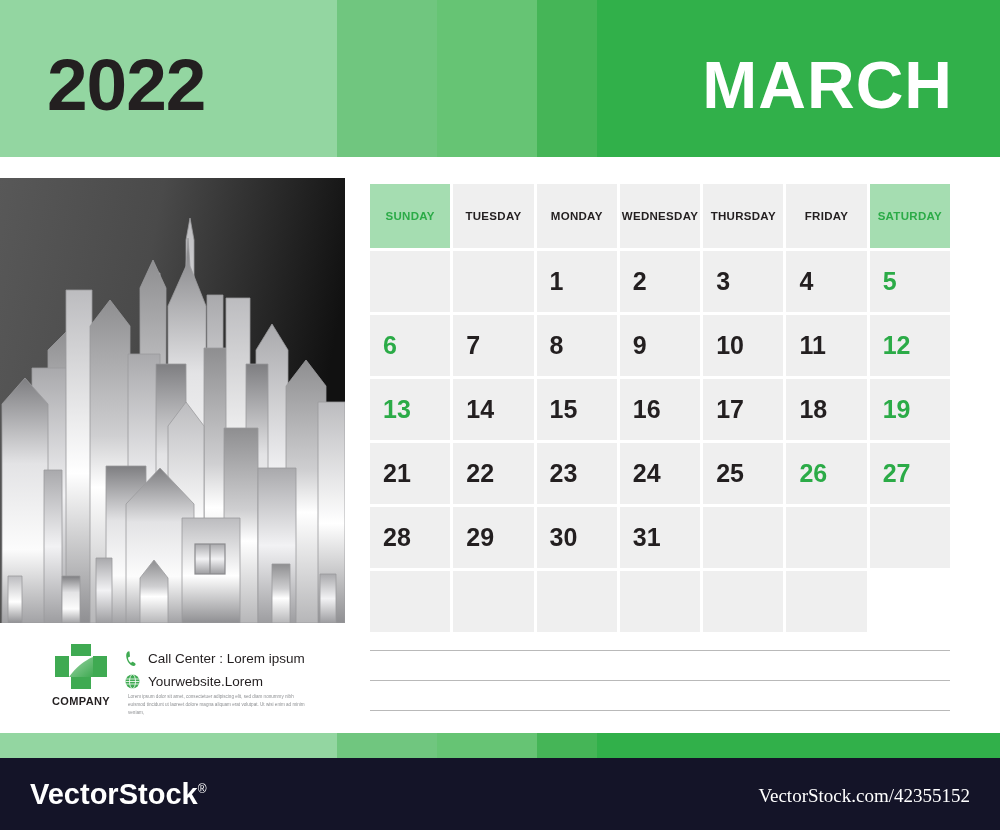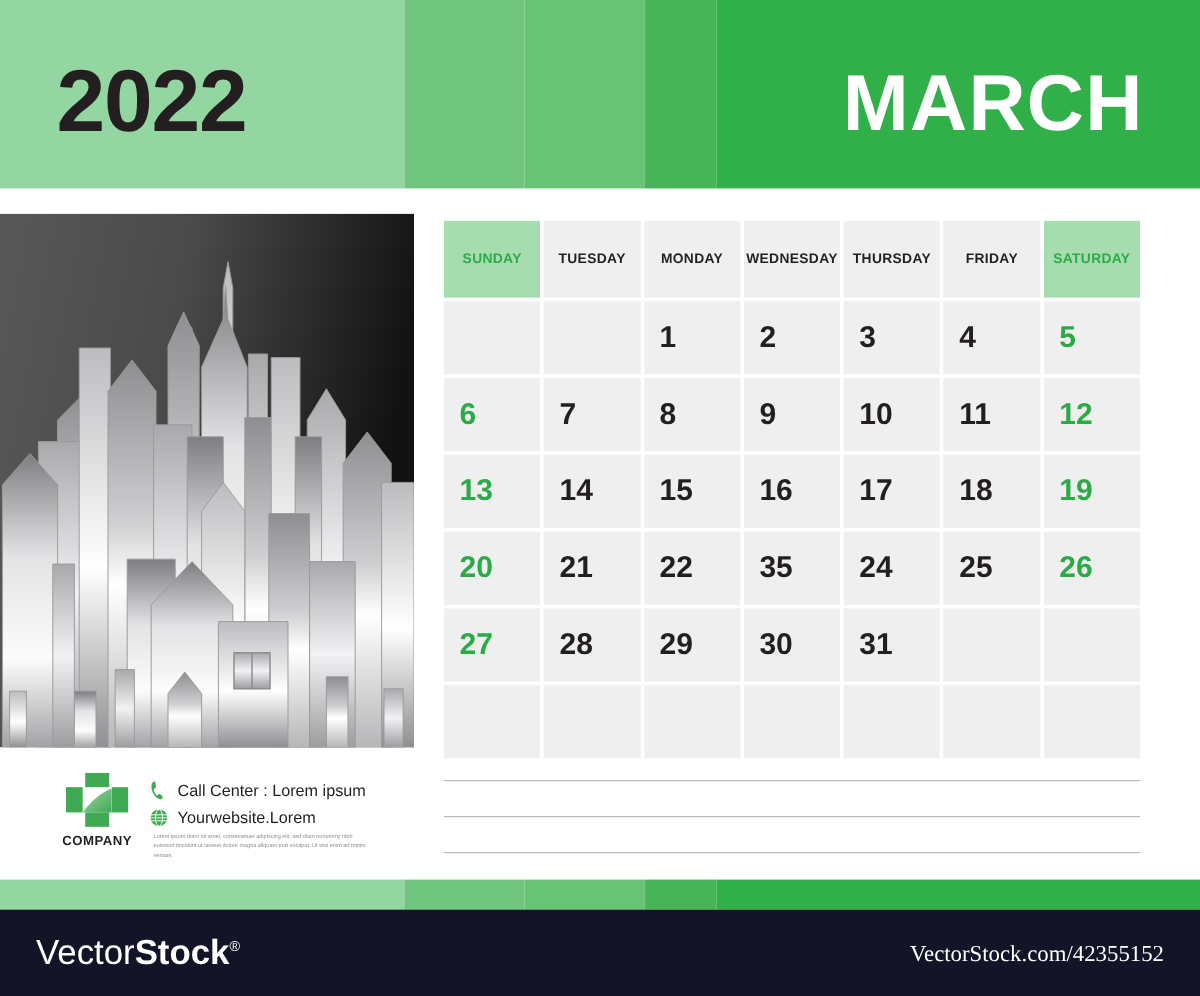--- a/index.html
+++ b/index.html
@@ -92,21 +92,21 @@
   
   .watermark {
     position:absolute; left:0; top:758px; width:1000px; height:72px;
     background:#141428;
   }
   .wm-logo {
     position:absolute; left:30px; top:22px;
     font-size:29px; color:#ffffff; line-height:1;
     font-family:"Liberation Sans", sans-serif;
   }
-  .wm-logo .thin { font-weight:400; }
+  .wm-logo .thin { font-weight:700; }
   .wm-logo .bold { font-weight:700;margin-top:20px; }
   .wm-logo .reg  { font-size:12px; vertical-align:super; font-weight:400; }
   .wm-url {
     position:absolute; right:30px; top:28px;
     font-size:19px; color:#ffffff; font-weight:400; line-height:1;font-family:Liberation Serif, serif;
   }
 </style>
 </head>
 <body>
 
@@ -225,24 +225,23 @@
       <div class="cell">10</div>
       <div class="cell">11</div>
       <div class="cell wk">12</div>
       <div class="cell wk">13</div>
       <div class="cell">14</div>
       <div class="cell">15</div>
       <div class="cell">16</div>
       <div class="cell">17</div>
       <div class="cell">18</div>
       <div class="cell wk">19</div>
-      <div class="cell wk">20</div>
       <div class="cell">21</div>
       <div class="cell">22</div>
-      <div class="cell">35</div>
+      <div class="cell">23</div>
       <div class="cell">24</div>
       <div class="cell">25</div>
       <div class="cell wk">26</div>
       <div class="cell wk">27</div>
       <div class="cell">28</div>
       <div class="cell">29</div>
       <div class="cell">30</div>
       <div class="cell">31</div>
       <div class="cell empty"></div>
       <div class="cell wk empty"></div>

